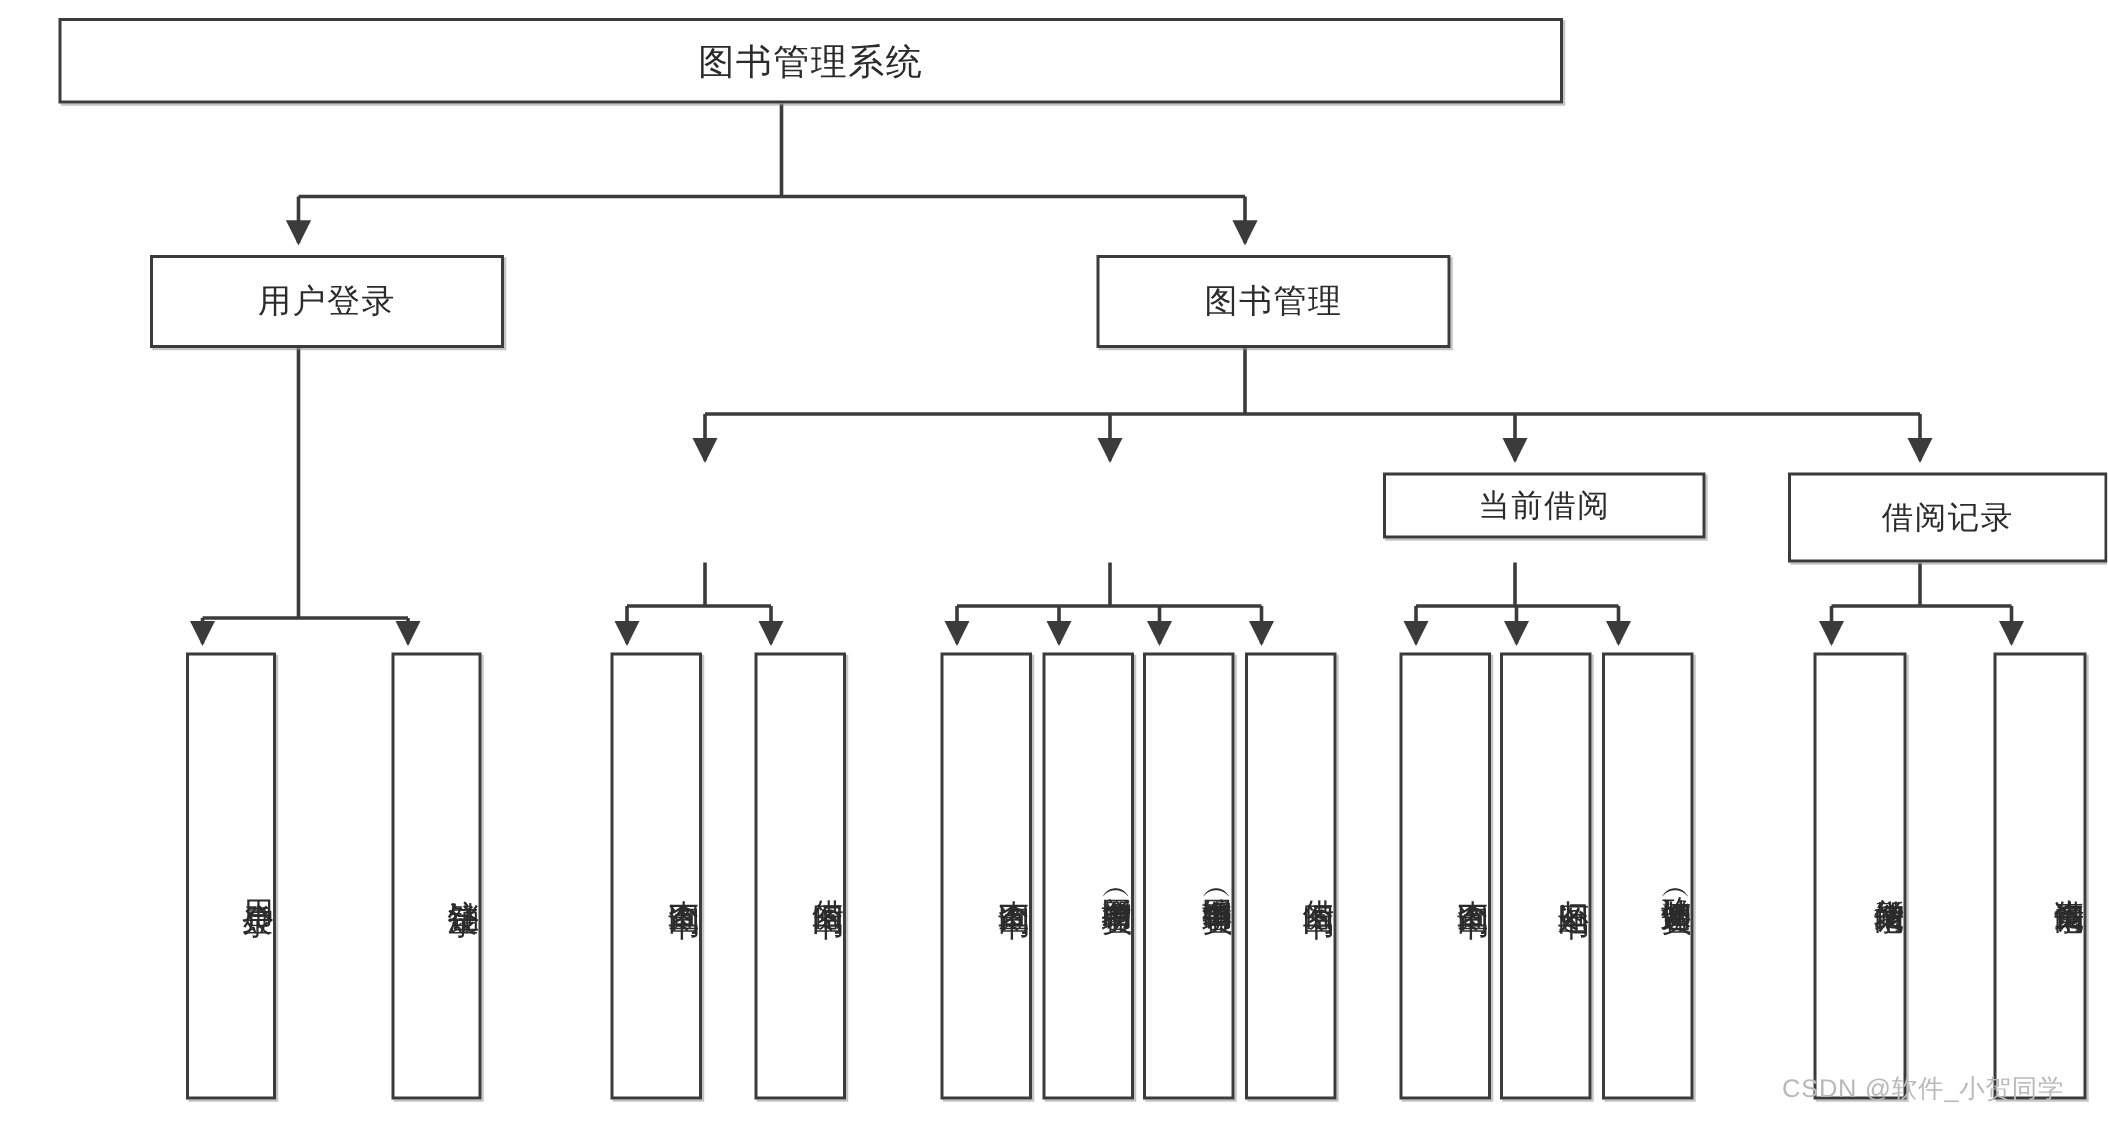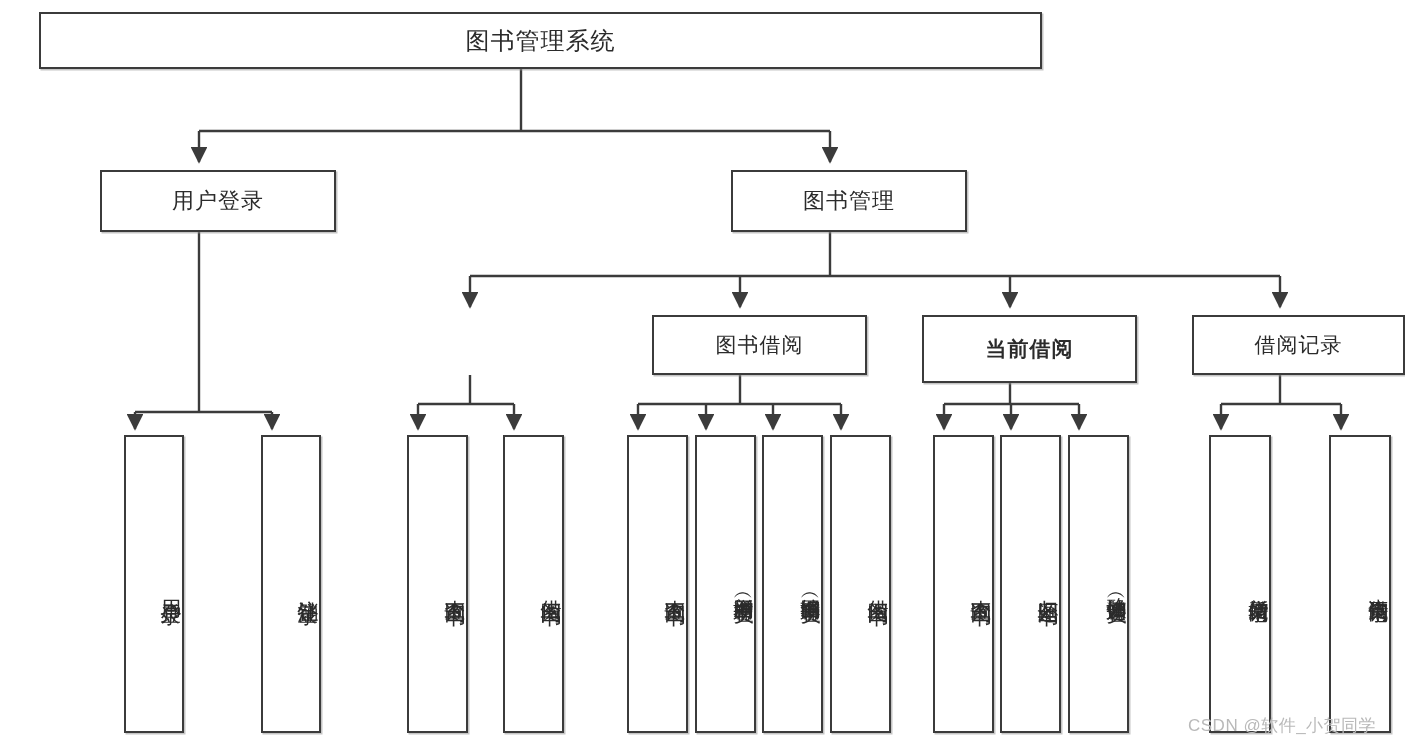--- a/index.html
+++ b/index.html
@@ -136,24 +136,21 @@
     <span>图书管理系统</span>
   </div>
 
   <div class="node lvl2" style="left:81px; top:170px; width:236px; height:62px;">
     <span>用户登录</span>
   </div>
   <div class="node lvl2" style="left:712px; top:170px; width:236px; height:62px;">
     <span>图书管理</span>
   </div>
 
-  <div class="node lvl3" style="left:633px; top:315px; width:215px; height:60px;">
-    <span>图书借阅</span>
-  </div>
-  <div class="node lvl3" style="left:903px; top:315px; width:215px; height:68px;font-weight:bold;">
+  <div class="node lvl3" style="left:903px; top:315px; width:215px; height:44px;">
     <span>当前借阅</span>
   </div>
   <div class="node lvl3" style="left:1173px; top:315px; width:213px; height:60px;">
     <span>借阅记录</span>
   </div>
 
   <div class="node leaf" style="left:105px; top:435px; width:60px; height:298px;">
     <span class="leaf-label">用户登录</span>
   </div>
   <div class="node leaf" style="left:242px; top:435px; width:60px; height:298px;">

